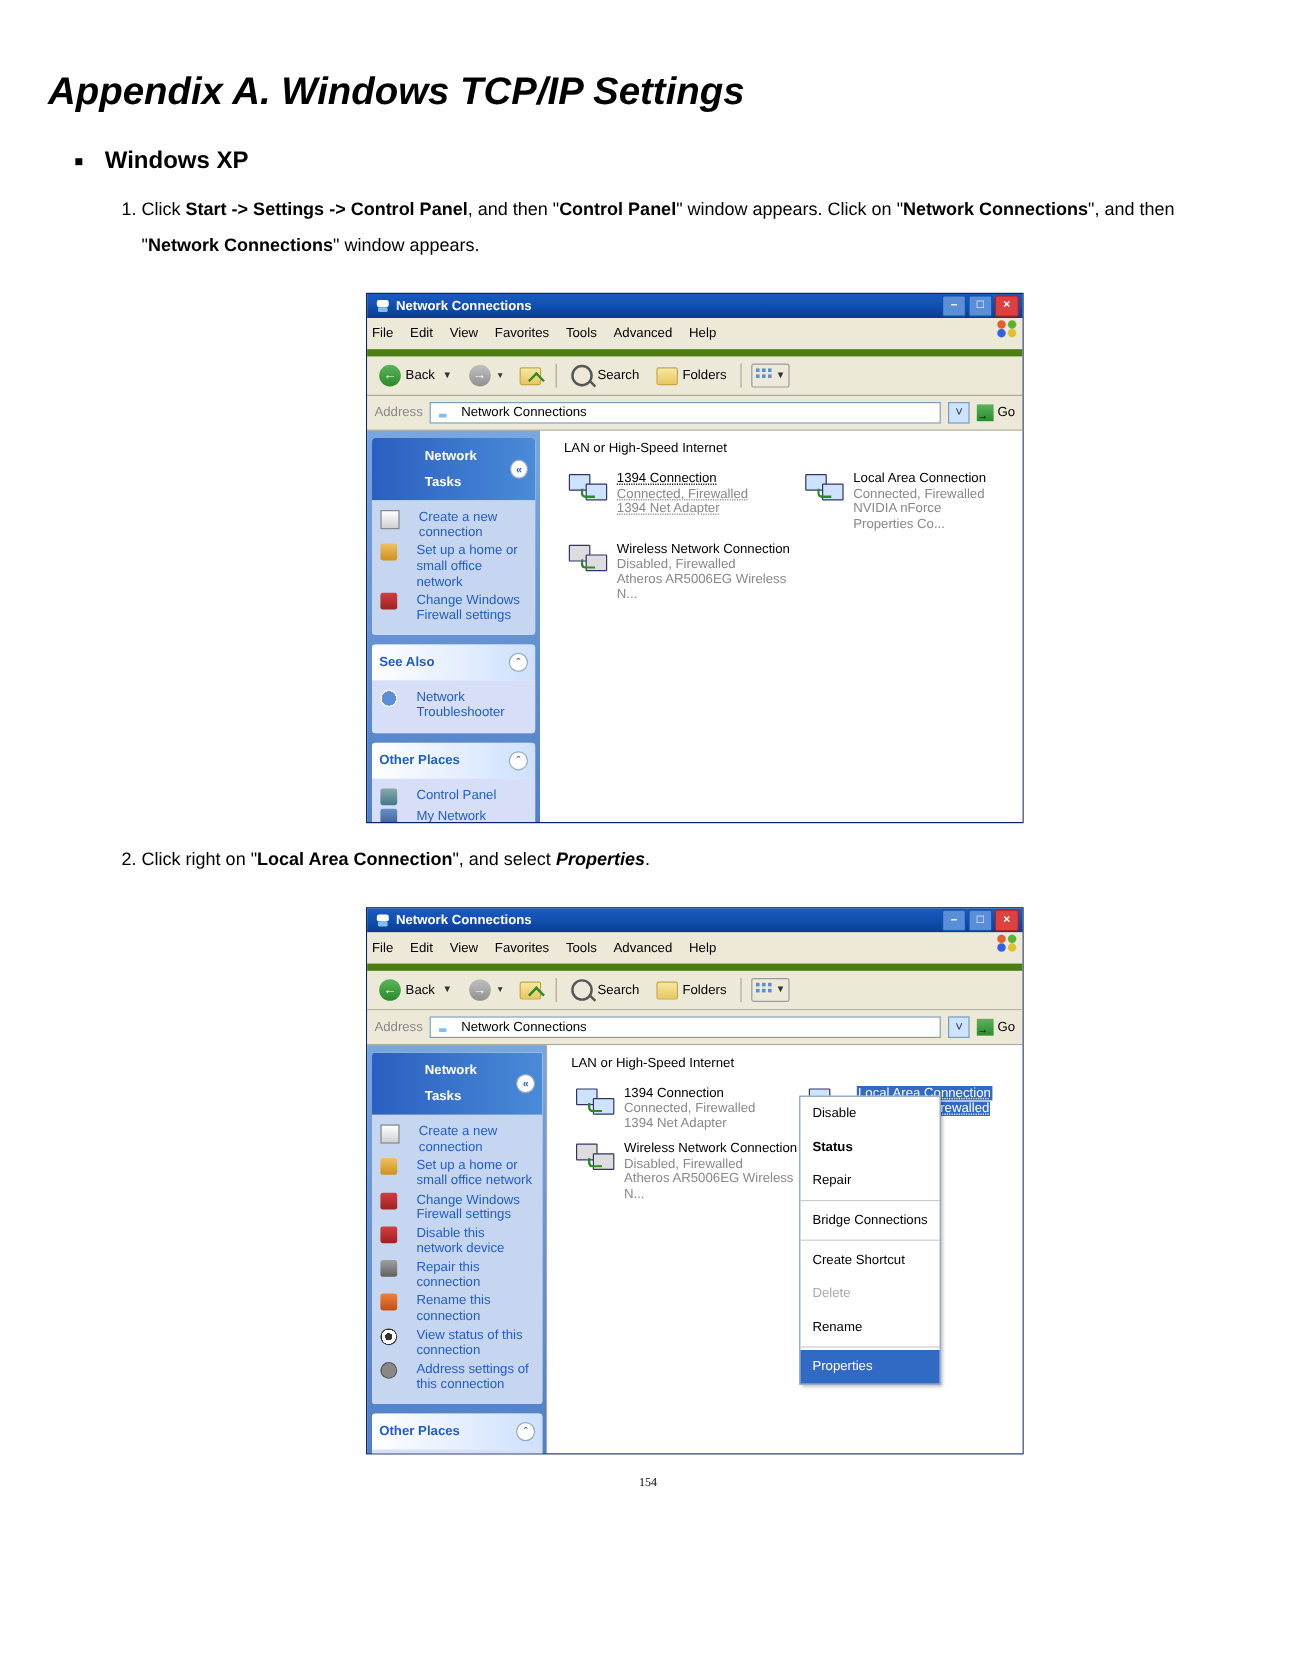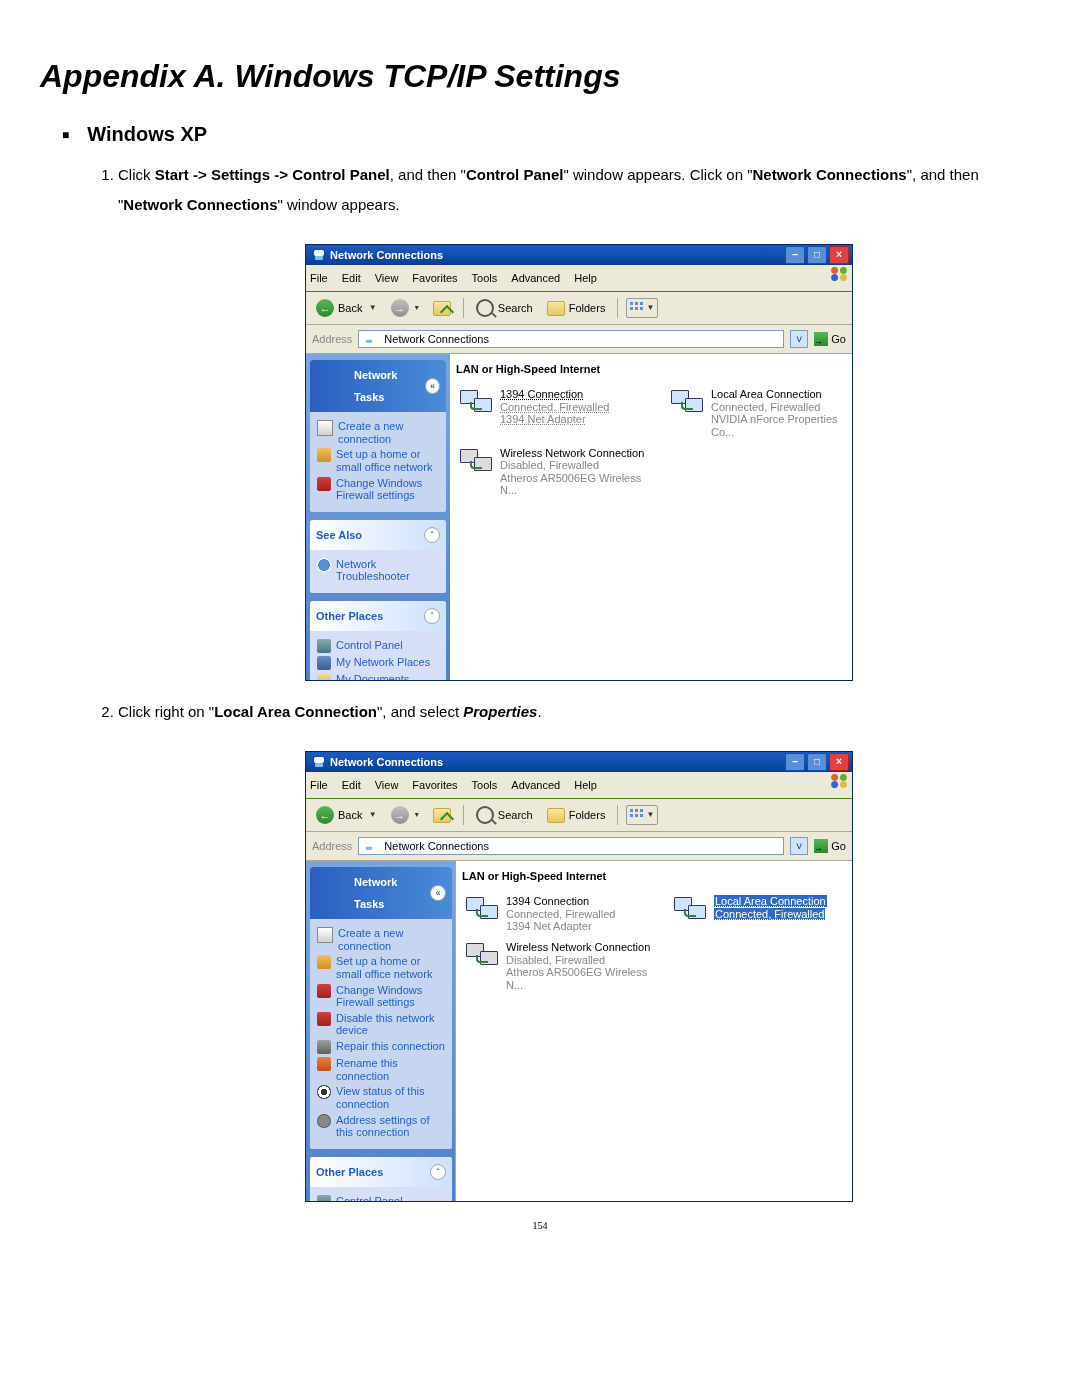--- a/index.html
+++ b/index.html
@@ -92,21 +92,21 @@
     border-radius: 2px;
     display:inline-flex;align-items:center;justify-content:center;
     color:#fff;font-weight:bold;font-size:10px;
   }
   .win-controls .close { background:#e04040; border-color:#b02020;}
   .menubar {
     background: #ece9d8;
     padding: 2px 4px;
     display: flex;
     gap: 14px;
-    border-bottom: 1px solid #4d7c0f;
+    border-bottom: 6px solid #4d7c0f;
     align-items:center;
     position:relative;
   }
   .menubar .logo{
     position:absolute; right:2px; top:0px;
     width:22px;height:18px;
     background:
       radial-gradient(circle at 30% 30%, #e06030 3px, transparent 4px),
       radial-gradient(circle at 70% 30%, #60b030 3px, transparent 4px),
       radial-gradient(circle at 30% 70%, #3060e0 3px, transparent 4px),
@@ -225,21 +225,21 @@
     border:1px solid #9ab;background:#fff;
     display:inline-flex;align-items:center;justify-content:center;
     color:#2a5fc0;font-size:9px;
   }
   .panel-body{
     background:#d6dff7;
     padding:5px 7px 7px 7px;
   }
   .panel-body.dark{background:#c6d6f0;}
   .tasklink{
-    display:flex;align-items:flex-start;gap:5px;
+    display:flex;align-items:flex-start;gap:16px;
     color:#215dc6;margin:3px 0;line-height:1.15;
     cursor:pointer;
   }
   .tasklink .ic{width:14px;height:14px;flex-shrink:0;}
   .ic.doc{background:linear-gradient(#fff,#d0d0d0);border:1px solid #888;}
   .ic.home{background:linear-gradient(#f0c060,#d09020);border-radius:2px;}
   .ic.shield{background:linear-gradient(#d04040,#a02020);border-radius:2px;}
   .ic.help{background:radial-gradient(circle,#5a8fd8 60%,#fff 61%);border-radius:50%;}
   .ic.cp{background:linear-gradient(#8aa,#478);border-radius:2px;}
   .ic.netpl{background:linear-gradient(#6a8fc8,#3a5f98);border-radius:2px;}
@@ -249,23 +249,23 @@
   .ic.rename{background:linear-gradient(#f08040,#c05010);border-radius:2px;}
   .ic.eye{background:radial-gradient(circle,#333 30%,#fff 31% 60%,#333 61%);border-radius:50%;}
   .ic.gear{background:radial-gradient(circle,#888 60%,#555 61%);border-radius:50%;}
   .ic.cross{background:linear-gradient(#d04040,#a02020);border-radius:2px;}
   .main-area{
     flex:1;background:#fff;
     padding:0;
     overflow:hidden;
   }
   .group-header{
-    font-weight:bold;padding:4px 6px;
-  }
-  .conn-row{display:flex;gap:40px;padding:4px 10px;}
+    font-weight:normal;padding:4px 20px;
+  }
+  .conn-row{display:flex;gap:40px;padding:4px 24px;}
   .conn{
     display:flex;align-items:flex-start;gap:6px;width:200px;
   }
   .conn-icon{
     width:34px;height:30px;position:relative;flex-shrink:0;
   }
   .conn-icon .mon{
     position:absolute;left:0;top:2px;width:16px;height:12px;
     background:#cde3ff;border:1px solid #336;border-radius:1px;}
   .conn-icon .mon2{
@@ -639,20 +639,33 @@
                     <span class="cable"></span>
                   </div>
                 <div class="conn-text">
                   <div>Wireless Network Connection</div>
                   <div class="muted">Disabled, Firewalled</div>
                   <div class="muted">Atheros AR5006EG Wireless N...</div>
                 </div>
               </div>
             </div>
 
+            <div class="ctx" style="left:210px;top:42px">
+              <div class="mi">Disable</div>
+              <div class="mi" style="font-weight:bold">Status</div>
+              <div class="mi">Repair</div>
+              <hr>
+              <div class="mi">Bridge Connections</div>
+              <hr>
+              <div class="mi">Create Shortcut</div>
+              <div class="mi disabled">Delete</div>
+              <div class="mi">Rename</div>
+              <hr>
+              <div class="mi sel">Properties</div>
+            </div>
           </div>
         </div>
       </div>
     </div>
   </li>
 </ol>
 
 <div class="pagenum">154</div>
 
 </body></html>

